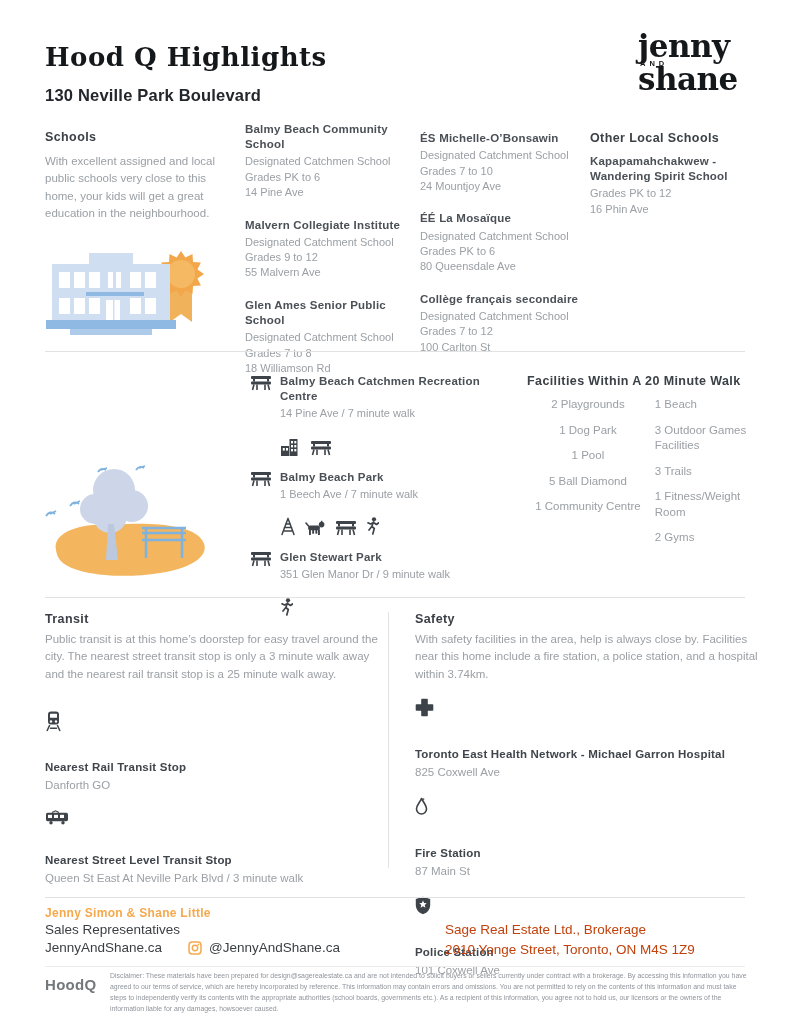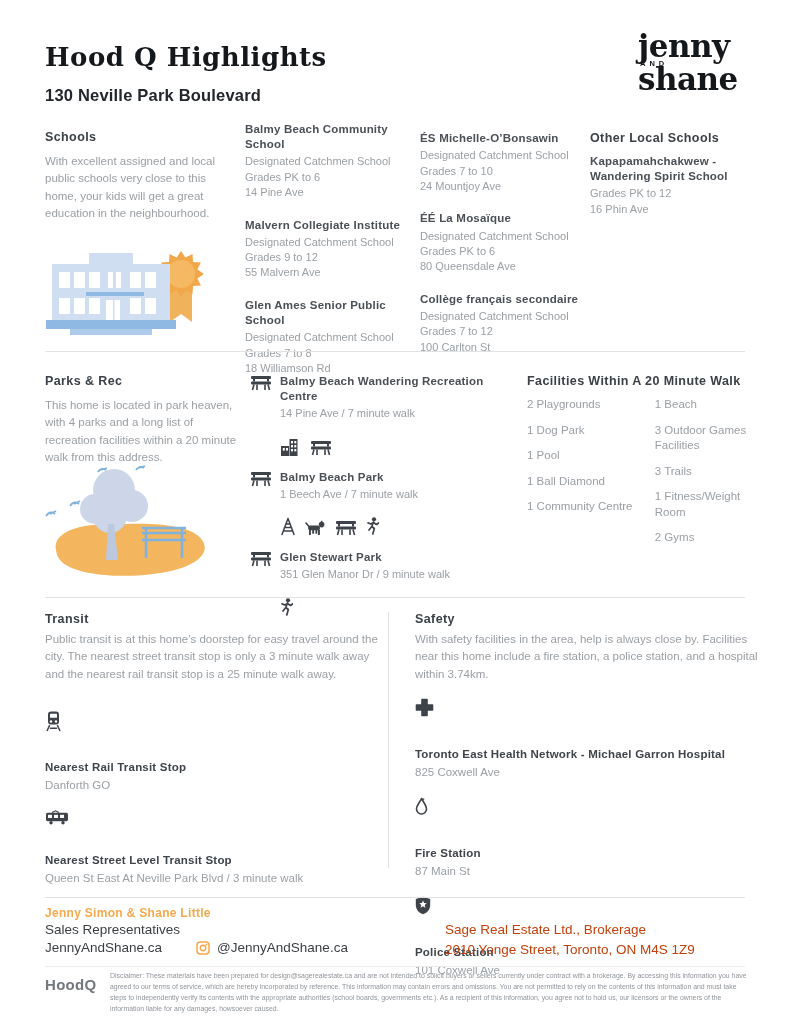--- a/index.html
+++ b/index.html
@@ -33,39 +33,39 @@
 
   
   .col-p1{left:45px;top:374px;width:196px;}
   .col-p2{left:250px;top:374px;width:240px;}
   .col-p3{left:527px;top:374px;width:226px;}
   .park{position:relative;padding-left:30px;margin-bottom:6px;}
   .park .marker{position:absolute;left:0;top:1px;}
   .amenity-row{display:flex;gap:9px;align-items:flex-end;margin:12px 0 14px 0;height:22px;}
   .park-art{left:40px;top:452px;}
   .fac-cols{display:flex;}
-  .fac-col1{width:124px;margin-right:6px;}
+  .fac-col1{width:124px;margin-right:6px;text-align:center;}
   .fac-col2{width:100px;}
   .fac-item{font-size:11.5px;color:#9ba0a5;line-height:1.35;margin-bottom:10px;}
 
   
   .col-t{left:45px;top:612px;width:338px;}
   .vline{left:388px;top:612px;width:1px;height:256px;background:#e2e2e2;}
   .col-sf{left:415px;top:612px;width:345px;}
   .poi{margin-top:17px;}
   .poi .poi-icon{height:22px;margin-bottom:5px;}
   .poi-label{font-size:11.5px;font-weight:700;color:#3f454b;letter-spacing:.2px;line-height:1.3;margin-top:27px;}
   .poi-value{font-size:11.5px;color:#9ba0a5;line-height:1.4;margin-top:2px;}
   .first-poi{margin-top:15px;}
 
   
   .f-agents{left:45px;top:906px;font-size:12px;font-weight:700;color:#f5a94c;letter-spacing:.3px;}
   .f-role{left:45px;top:922px;font-size:13.5px;color:#3a3f44;}
   .f-webrow{left:45px;top:940px;display:flex;align-items:center;font-size:13.5px;color:#3a3f44;}
-  .f-web{margin-right:34px;}
+  .f-web{margin-right:26px;}
   .f-ig{margin-right:7px;display:inline-flex;}
   .f-brokerage{left:445px;top:920px;font-size:13.5px;color:#c2410c;line-height:1.5;}
   .hoodq{left:45px;top:976px;font-size:15px;font-weight:700;color:#73787d;letter-spacing:.3px;}
   .disclaimer{left:110px;top:971px;width:640px;font-size:6.9px;color:#8f949a;line-height:1.58;}
 </style>
 </head>
 <body>
 
 <div class="page">
 
@@ -153,24 +153,20 @@
     <div class="h-section">Other Local Schools</div>
     <div class="entry">
       <div class="entry-name">Kapapamahchakwew - Wandering Spirit School</div>
       <div class="entry-line">Grades PK to 12</div>
       <div class="entry-line">16 Phin Ave</div>
     </div>
   </div>
 
   <div class="abs hr" style="top:351px;"></div>
 
-  <div class="abs col-p1">
-    <div class="h-section">Parks &amp; Rec</div>
-    <div class="body-p">This home is located in park heaven, with 4 parks and a long list of recreation facilities within a 20 minute walk from this address.</div>
-  </div>
 
   <svg class="abs park-art" width="182" height="138" viewBox="0 0 182 138">
     <path d="M16 98 C12 80 42 70 74 73 C106 70 152 72 162 88 C172 102 154 116 120 121 C82 127 42 123 26 113 C18 108 17 103 16 98 Z" fill="#f3b55e"></path>
     <g>
       <circle cx="74" cy="38" r="21" fill="#ccd6e8"></circle>
       <circle cx="55" cy="57" r="15" fill="#ccd6e8"></circle>
       <circle cx="92" cy="54" r="16" fill="#ccd6e8"></circle>
       <circle cx="70" cy="64" r="17" fill="#ccd6e8"></circle>
       <path d="M68 72 L66 108 L78 108 L74 72 Z" fill="#bcc8dd"></path>
     </g>
@@ -194,21 +190,21 @@
   <div class="abs col-p2">
 
     <div class="park">
       <svg class="marker" width="22" height="16" viewBox="0 0 22 16">
         <rect x="1" y="1" width="20" height="3" rx="1" fill="#3d4349"></rect>
         <rect x="1" y="6.5" width="20" height="3" rx="1" fill="#3d4349"></rect>
         <rect x="3" y="4" width="2" height="2.5" fill="#3d4349"></rect>
         <rect x="17" y="4" width="2" height="2.5" fill="#3d4349"></rect>
         <path d="M4 9.5 L2.5 15 M18 9.5 L19.5 15 M7 9.5 V15 M15 9.5 V15" stroke="#3d4349" stroke-width="1.6" fill="none"></path>
       </svg>
-      <div class="entry-name">Balmy Beach Wandering Recreation Centre</div>
+      <div class="entry-name">Balmy Beach Catchmen Recreation Centre</div>
       <div class="entry-line">14 Pine Ave / 7 minute walk</div>
       <div class="amenity-row">
         <svg width="21" height="18" viewBox="0 0 21 18">
           <rect x="1" y="8" width="8" height="10" fill="#3d4349"></rect>
           <rect x="2.8" y="10" width="2" height="2.6" fill="#fff"></rect>
           <rect x="6" y="10" width="2" height="2.6" fill="#fff"></rect>
           <rect x="9.5" y="1" width="8" height="17" fill="#3d4349"></rect>
           <rect x="11" y="3" width="2" height="2.4" fill="#fff"></rect>
           <rect x="14.3" y="3" width="2" height="2.4" fill="#fff"></rect>
           <rect x="11" y="7" width="2" height="2.4" fill="#fff"></rect>
@@ -283,21 +279,21 @@
     </div>
   </div>
 
   <div class="abs col-p3">
     <div class="h-section">Facilities Within A 20 Minute Walk</div>
     <div class="fac-cols">
       <div class="fac-col1">
         <div class="fac-item">2 Playgrounds</div>
         <div class="fac-item">1 Dog Park</div>
         <div class="fac-item">1 Pool</div>
-        <div class="fac-item">1 Ball Diamond</div>
+        <div class="fac-item">5 Ball Diamond</div>
         <div class="fac-item">1 Community Centre</div>
       </div>
       <div class="fac-col2">
         <div class="fac-item">1 Beach</div>
         <div class="fac-item">3 Outdoor Games Facilities</div>
         <div class="fac-item">3 Trails</div>
         <div class="fac-item">1 Fitness/Weight Room</div>
         <div class="fac-item">2 Gyms</div>
       </div>
     </div>

